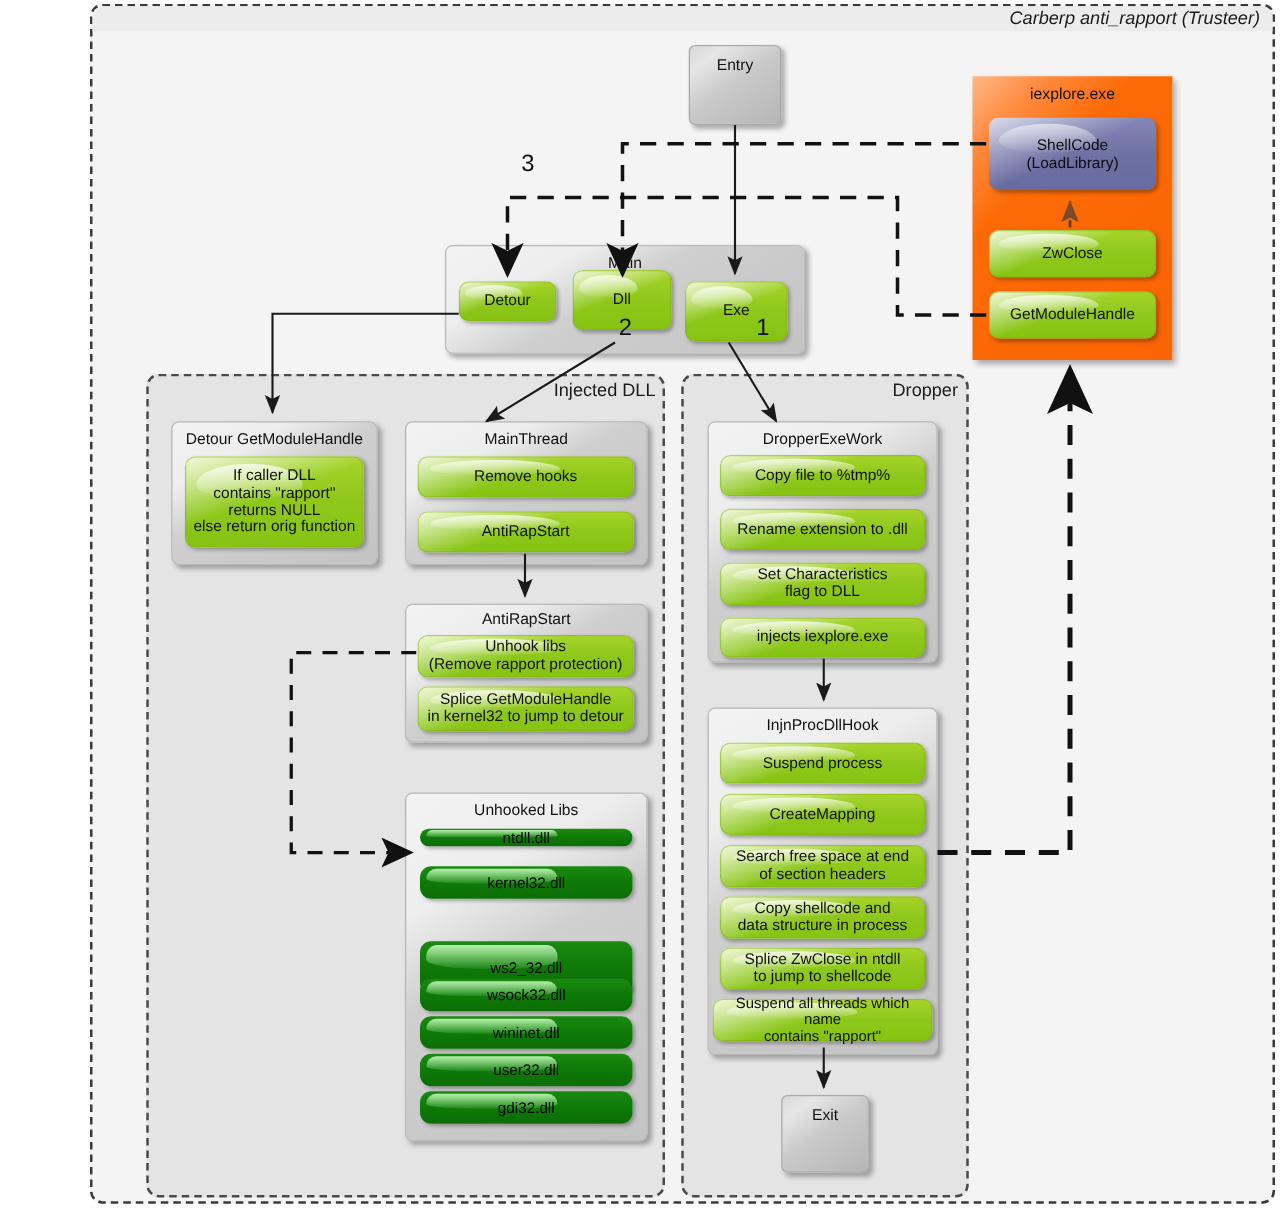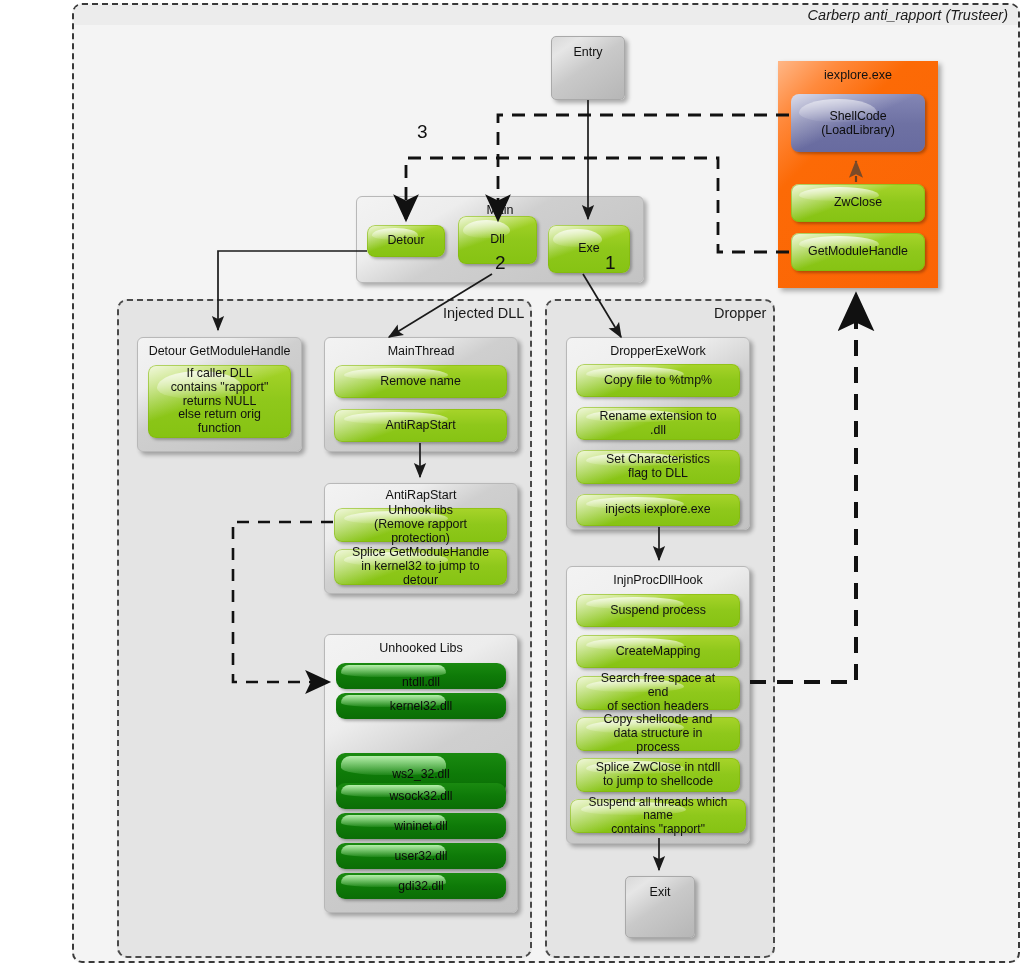--- a/index.html
+++ b/index.html
@@ -46,21 +46,21 @@
 
   
   .gbtn{
     border-radius:8px;
     background:
       linear-gradient(160deg,rgba(255,255,255,.85) 0%,rgba(255,255,255,.45) 22%,rgba(255,255,255,0) 46%),
       linear-gradient(180deg,#a7d42a 0%,#8fc81b 48%,#86c313 100%);
     box-shadow:2px 2px 3px rgba(0,0,0,.28), inset 0 0 0 1px rgba(130,180,10,.55);
     display:flex;align-items:center;justify-content:center;
     text-align:center;color:#111;font-size:12.4px;line-height:1.12;
-    position:absolute;box-sizing:border-box;padding:1px 15px;
+    position:absolute;box-sizing:border-box;padding:1px 3px;
   }
   .gbtn::after{
     content:"";position:absolute;left:6%;top:8%;width:60%;height:38%;
     border-radius:50% 50% 45% 45%/60% 60% 40% 40%;
     background:linear-gradient(180deg,rgba(255,255,255,.75),rgba(255,255,255,.06));
     pointer-events:none;
   }
 
   
   .dgbtn{
@@ -188,21 +188,21 @@
       <span>If caller DLL</span><br>
       <span>contains "rapport"</span><br>
       <span>returns NULL</span><br>
       <span>else return orig function</span>
     </span>
   </div>
 
   <div class="abs panel" style="left:324px;top:337px;width:194px;height:115px;"></div>
   <div class="panel-title" style="left:324px;top:344px;width:194px;">MainThread</div>
   <div class="gbtn" style="left:334px;top:365px;width:173px;height:33px;">
-    <span>Remove name</span>
+    <span>Remove hooks</span>
   </div>
   <div class="gbtn" style="left:334px;top:409px;width:173px;height:33px;">
     <span>AntiRapStart</span>
   </div>
 
   <div class="abs panel" style="left:324px;top:483px;width:194px;height:111px;"></div>
   <div class="panel-title" style="left:324px;top:488px;width:194px;">AntiRapStart</div>
   <div class="gbtn" style="left:334px;top:508px;width:173px;height:34px;">
     <span>
       <span>Unhook libs</span><br>
@@ -212,21 +212,21 @@
   <div class="gbtn" style="left:334px;top:549px;width:173px;height:36px;">
     <span>
       <span>Splice GetModuleHandle</span><br>
       <span>in kernel32 to jump to detour</span>
     </span>
   </div>
 
   <div class="abs panel" style="left:324px;top:634px;width:194px;height:279px;"></div>
   <div class="panel-title" style="left:324px;top:641px;width:194px;">Unhooked Libs</div>
 
-  <div class="dgbtn" style="left:336px;top:663px;width:170px;height:26px;align-items:flex-end;">
+  <div class="dgbtn" style="left:336px;top:663px;width:170px;height:14px;">
     <span>ntdll.dll</span>
     </div>
   <div class="dgbtn" style="left:336px;top:693px;width:170px;height:26px;">
     <span>kernel32.dll</span>
     </div>
   <div class="dgbtn" style="left:336px;top:753px;width:170px;height:42px;">
     <span>ws2_32.dll</span>
     </div>
   <div class="dgbtn" style="left:336px;top:783px;width:170px;height:26px;">
     <span>wsock32.dll</span>

